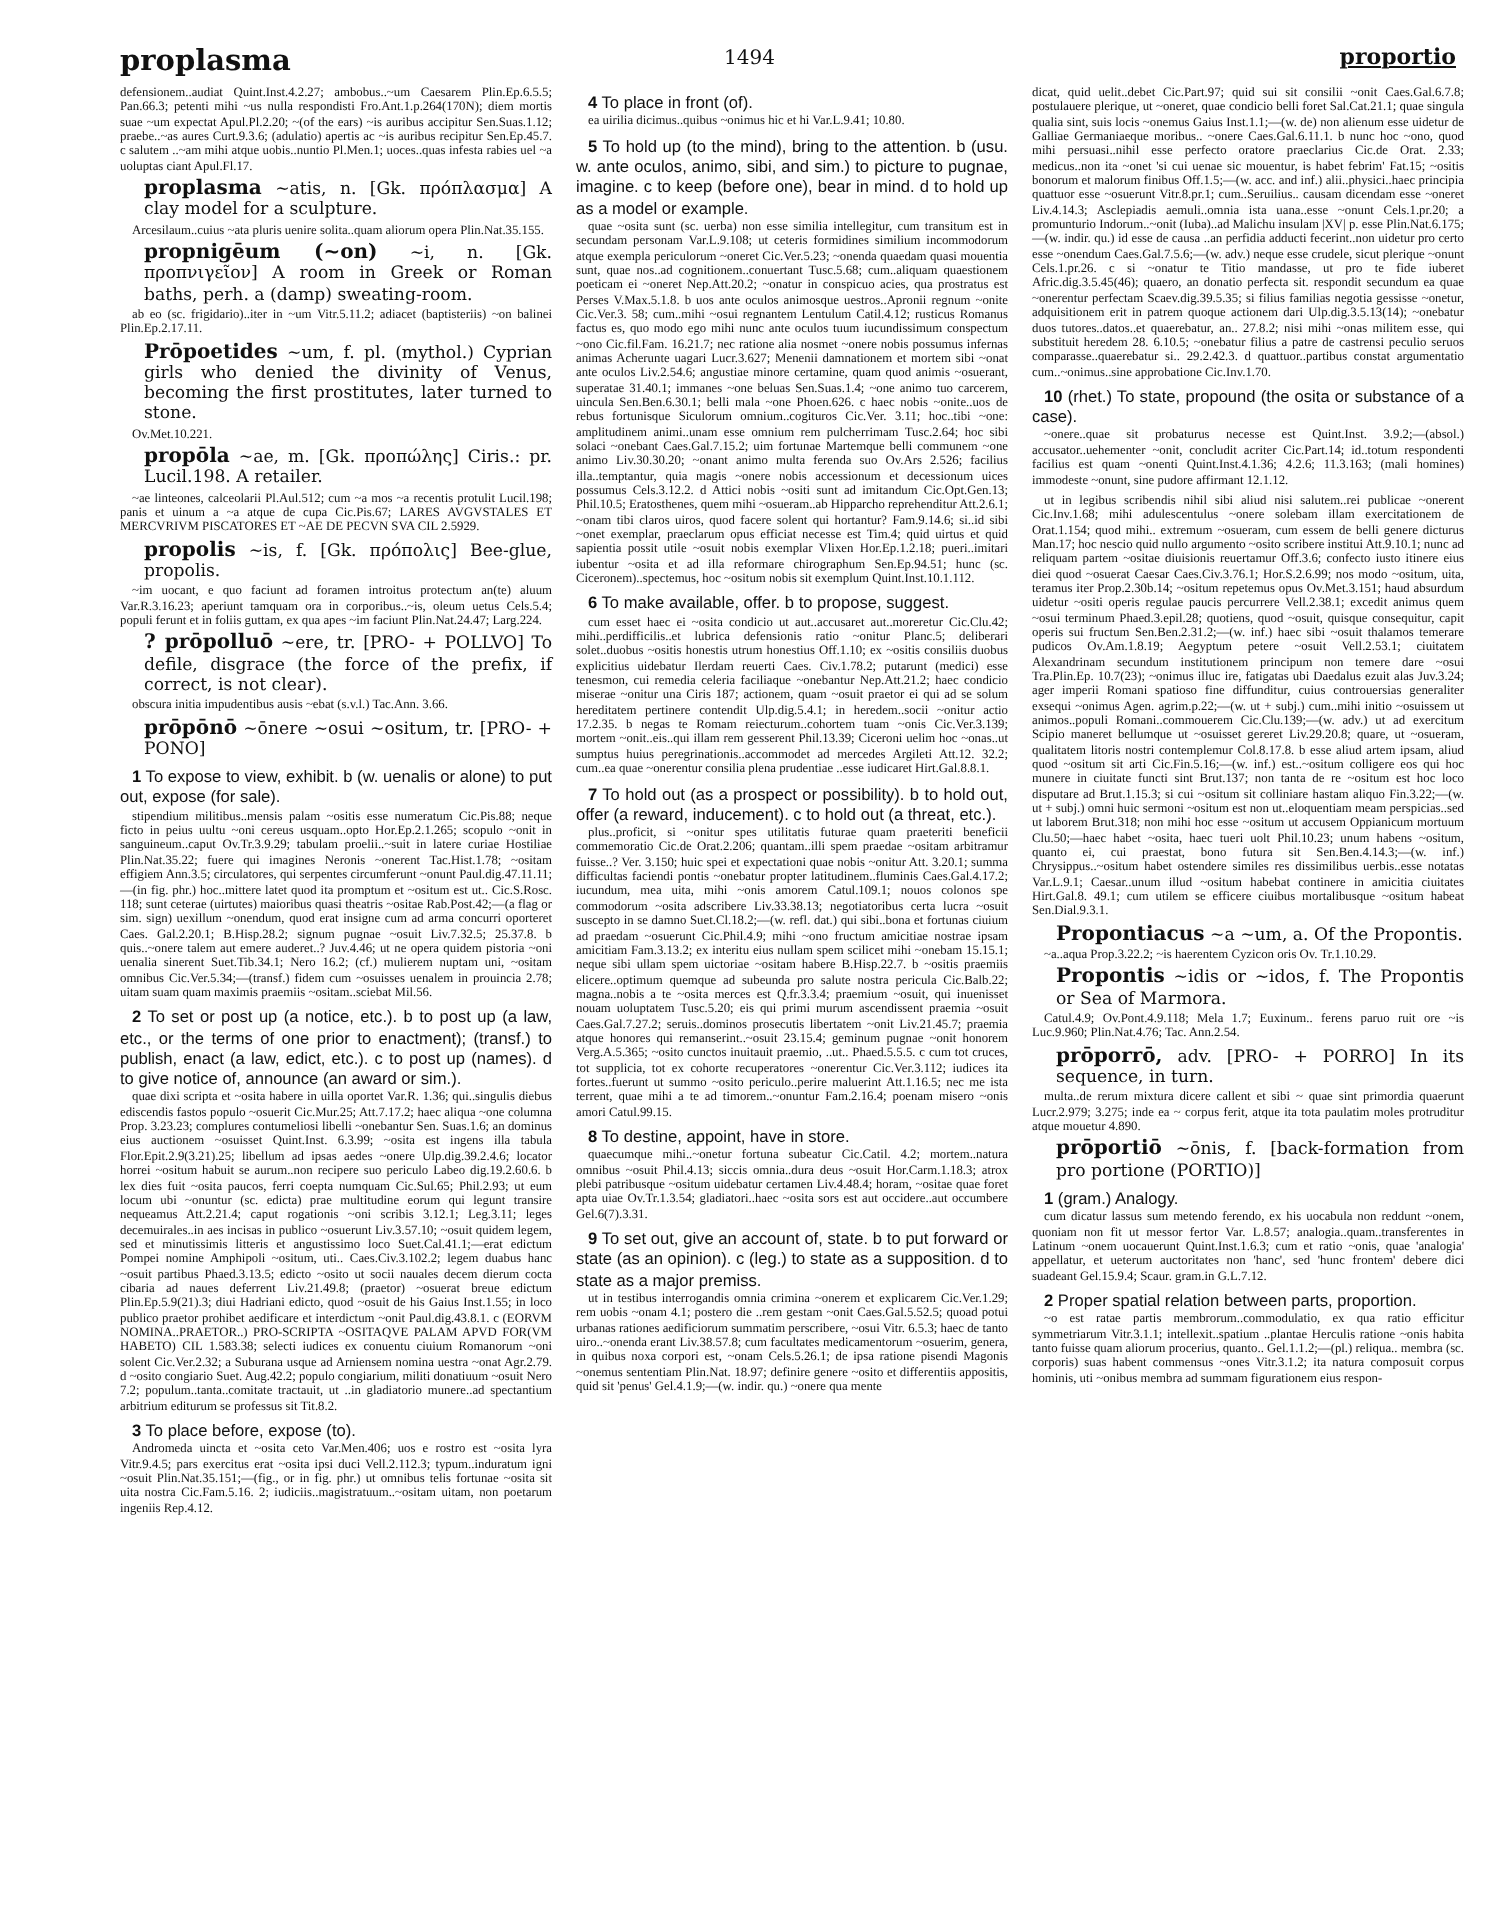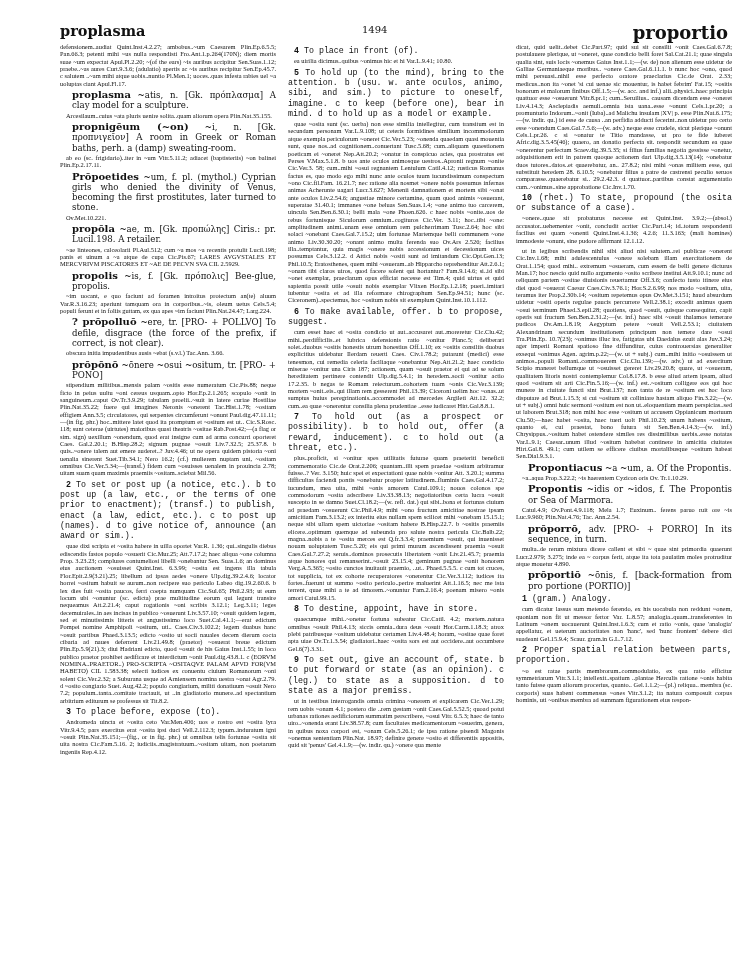--- a/index.html
+++ b/index.html
@@ -5,38 +5,38 @@
   html, body { margin: 0; padding: 0; background: #ffffff; }
   body {
     width: 750px; height: 963px; overflow: hidden; position: relative;
     font-family: "DejaVu Serif", "Liberation Serif", serif; color: #111;
   }
   .running-head {
     position: absolute; top: 20px; left: 0; width: 750px; height: 22px;
   }
   .guide-left { position: absolute; left: 60px; top: 2px; font-weight: bold; font-size: 14.5px; }
   .page-num { position: absolute; left: 362px; top: 4px; font-size: 10px; }
-  .guide-right { position: absolute; right: 22px; top: 2px; font-weight: bold; font-size: 18px; }
+  .guide-right { position: absolute; right: 22px; top: 2px; font-weight: bold; font-size: 11px; text-decoration: underline; }
   .columns {
     position: absolute; top: 43px; left: 60px; width: 672px;
     display: flex; gap: 12px;
   }
   .col { width: 216px; flex: none; }
   .para-cit {
     font-family: "Liberation Serif", serif; font-size: 6.4px; line-height: 7.35px;
     text-align: justify; margin: 0 0 3px 0; text-indent: 6px;
   }
   .para-cit.noindent { text-indent: 0; }
   .entry-head {
     font-family: "DejaVu Serif", serif; font-size: 8.6px; line-height: 10.3px;
     margin: 3px 0 1px 12px; text-align: justify;
   }
   .hw { font-weight: bold; font-size: 10px; }
   .sense {
-    font-family: Liberation Mono, monospace; font-size: 8.3px; line-height: 10.3px;
+    font-family: Liberation Sans, sans-serif; font-size: 8.3px; line-height: 10.3px;
     margin: 3px 0 1px 0; text-indent: 6px; text-align: justify;
   }
   .snum { font-weight: bold; }
 </style>
 </head>
 <body>
 
 <div class="running-head">
   <span class="guide-left">proplasma</span>
   <span class="page-num">1494</span>
@@ -61,34 +61,35 @@
     <p class="para-cit">~ae linteones, calceolarii Pl.Aul.512; cum ~a mos ~a recentis protulit Lucil.198; panis et uinum a ~a atque de cupa Cic.Pis.67; LARES AVGVSTALES ET MERCVRIVM PISCATORES ET ~AE DE PECVN SVA CIL 2.5929.</p>
 
     <div class="entry-head"><span class="hw">propolis</span><span> ~is, f. [Gk. πρόπολις] Bee-glue, propolis.</span></div>
     <p class="para-cit">~im uocant, e quo faciunt ad foramen introitus protectum an(te) aluum Var.R.3.16.23; aperiunt tamquam ora in corporibus..~is, oleum uetus Cels.5.4; populi ferunt et in foliis guttam, ex qua apes ~im faciunt Plin.Nat.24.47; Larg.224.</p>
 
     <div class="entry-head"><span class="hw">? prōpolluō</span><span> ~ere, tr. [PRO- + POLLVO] To defile, disgrace (the force of the prefix, if correct, is not clear).</span></div>
     <p class="para-cit">obscura initia impudentibus ausis ~ebat (s.v.l.) Tac.Ann. 3.66.</p>
 
     <div class="entry-head"><span class="hw">prōpōnō</span><span> ~ōnere ~osui ~ositum, tr. [PRO- + PONO]</span></div>
 
+    <div class="sense"><span class="snum">1</span><span> To expose to view, exhibit. b (w. uenalis or alone) to put out, expose (for sale).</span></div>
     <p class="para-cit">stipendium militibus..mensis palam ~ositis esse numeratum Cic.Pis.88; neque ficto in peius uultu ~oni cereus usquam..opto Hor.Ep.2.1.265; scopulo ~onit in sanguineum..caput Ov.Tr.3.9.29; tabulam proelii..~suit in latere curiae Hostiliae Plin.Nat.35.22; fuere qui imagines Neronis ~onerent Tac.Hist.1.78; ~ositam effigiem Ann.3.5; circulatores, qui serpentes circumferunt ~onunt Paul.dig.47.11.11;—(in fig. phr.) hoc..mittere latet quod ita promptum et ~ositum est ut.. Cic.S.Rosc. 118; sunt ceterae (uirtutes) maioribus quasi theatris ~ositae Rab.Post.42;—(a flag or sim. sign) uexillum ~onendum, quod erat insigne cum ad arma concurri oporteret Caes. Gal.2.20.1; B.Hisp.28.2; signum pugnae ~osuit Liv.7.32.5; 25.37.8. b quis..~onere talem aut emere auderet..? Juv.4.46; ut ne opera quidem pistoria ~oni uenalia sinerent Suet.Tib.34.1; Nero 16.2; (cf.) mulierem nuptam uni, ~ositam omnibus Cic.Ver.5.34;—(transf.) fidem cum ~osuisses uenalem in prouincia 2.78; uitam suam quam maximis praemiis ~ositam..sciebat Mil.56.</p>
 
     <div class="sense"><span class="snum">2</span><span> To set or post up (a notice, etc.). b to post up (a law, etc., or the terms of one prior to enactment); (transf.) to publish, enact (a law, edict, etc.). c to post up (names). d to give notice of, announce (an award or sim.).</span></div>
     <p class="para-cit">quae dixi scripta et ~osita habere in uilla oportet Var.R. 1.36; qui..singulis diebus ediscendis fastos populo ~osuerit Cic.Mur.25; Att.7.17.2; haec aliqua ~one columna Prop. 3.23.23; complures contumeliosi libelli ~onebantur Sen. Suas.1.6; an dominus eius auctionem ~osuisset Quint.Inst. 6.3.99; ~osita est ingens illa tabula Flor.Epit.2.9(3.21).25; libellum ad ipsas aedes ~onere Ulp.dig.39.2.4.6; locator horrei ~ositum habuit se aurum..non recipere suo periculo Labeo dig.19.2.60.6. b lex dies fuit ~osita paucos, ferri coepta numquam Cic.Sul.65; Phil.2.93; ut eum locum ubi ~onuntur (sc. edicta) prae multitudine eorum qui legunt transire nequeamus Att.2.21.4; caput rogationis ~oni scribis 3.12.1; Leg.3.11; leges decemuirales..in aes incisas in publico ~osuerunt Liv.3.57.10; ~osuit quidem legem, sed et minutissimis litteris et angustissimo loco Suet.Cal.41.1;—erat edictum Pompei nomine Amphipoli ~ositum, uti.. Caes.Civ.3.102.2; legem duabus hanc ~osuit partibus Phaed.3.13.5; edicto ~osito ut socii nauales decem dierum cocta cibaria ad naues deferrent Liv.21.49.8; (praetor) ~osuerat breue edictum Plin.Ep.5.9(21).3; diui Hadriani edicto, quod ~osuit de his Gaius Inst.1.55; in loco publico praetor prohibet aedificare et interdictum ~onit Paul.dig.43.8.1. c (EORVM NOMINA..PRAETOR..) PRO-SCRIPTA ~OSITAQVE PALAM APVD FOR(VM HABETO) CIL 1.583.38; selecti iudices ex conuentu ciuium Romanorum ~oni solent Cic.Ver.2.32; a Suburana usque ad Arniensem nomina uestra ~onat Agr.2.79. d ~osito congiario Suet. Aug.42.2; populo congiarium, militi donatiuum ~osuit Nero 7.2; populum..tanta..comitate tractauit, ut ..in gladiatorio munere..ad spectantium arbitrium editurum se professus sit Tit.8.2.</p>
 
     <div class="sense"><span class="snum">3</span><span> To place before, expose (to).</span></div>
     <p class="para-cit">Andromeda uincta et ~osita ceto Var.Men.406; uos e rostro est ~osita lyra Vitr.9.4.5; pars exercitus erat ~osita ipsi duci Vell.2.112.3; typum..induratum igni ~osuit Plin.Nat.35.151;—(fig., or in fig. phr.) ut omnibus telis fortunae ~osita sit uita nostra Cic.Fam.5.16. 2; iudiciis..magistratuum..~ositam uitam, non poetarum ingeniis Rep.4.12.</p>
   </div>
 
   <div class="col">
     <div class="sense"><span class="snum">4</span><span> To place in front (of).</span></div>
     <p class="para-cit">ea uirilia dicimus..quibus ~onimus hic et hi Var.L.9.41; 10.80.</p>
 
-    <div class="sense"><span class="snum">5</span><span> To hold up (to the mind), bring to the attention. b (usu. w. ante oculos, animo, sibi, and sim.) to picture to oneself, imagine. c to keep (before one), bear in mind. d to hold up as a model or example.</span></div>
+    <div class="sense"><span class="snum">5</span><span> To hold up (to the mind), bring to the attention. b (usu. w. ante oculos, animo, sibi, and sim.) to picture to pugnae, imagine. c to keep (before one), bear in mind. d to hold up as a model or example.</span></div>
     <p class="para-cit">quae ~osita sunt (sc. uerba) non esse similia intellegitur, cum transitum est in secundam personam Var.L.9.108; ut ceteris formidines similium incommodorum atque exempla periculorum ~oneret Cic.Ver.5.23; ~onenda quaedam quasi mouentia sunt, quae nos..ad cognitionem..conuertant Tusc.5.68; cum..aliquam quaestionem poeticam ei ~oneret Nep.Att.20.2; ~onatur in conspicuo acies, qua prostratus est Perses V.Max.5.1.8. b uos ante oculos animosque uestros..Apronii regnum ~onite Cic.Ver.3. 58; cum..mihi ~osui regnantem Lentulum Catil.4.12; rusticus Romanus factus es, quo modo ego mihi nunc ante oculos tuum iucundissimum conspectum ~ono Cic.fil.Fam. 16.21.7; nec ratione alia nosmet ~onere nobis possumus infernas animas Acherunte uagari Lucr.3.627; Menenii damnationem et mortem sibi ~onat ante oculos Liv.2.54.6; angustiae minore certamine, quam quod animis ~osuerant, superatae 31.40.1; immanes ~one beluas Sen.Suas.1.4; ~one animo tuo carcerem, uincula Sen.Ben.6.30.1; belli mala ~one Phoen.626. c haec nobis ~onite..uos de rebus fortunisque Siculorum omnium..cogituros Cic.Ver. 3.11; hoc..tibi ~one: amplitudinem animi..unam esse omnium rem pulcherrimam Tusc.2.64; hoc sibi solaci ~onebant Caes.Gal.7.15.2; uim fortunae Martemque belli communem ~one animo Liv.30.30.20; ~onant animo multa ferenda suo Ov.Ars 2.526; facilius illa..temptantur, quia magis ~onere nobis accessionum et decessionum uices possumus Cels.3.12.2. d Attici nobis ~ositi sunt ad imitandum Cic.Opt.Gen.13; Phil.10.5; Eratosthenes, quem mihi ~osueram..ab Hipparcho reprehenditur Att.2.6.1; ~onam tibi claros uiros, quod facere solent qui hortantur? Fam.9.14.6; si..id sibi ~onet exemplar, praeclarum opus efficiat necesse est Tim.4; quid uirtus et quid sapientia possit utile ~osuit nobis exemplar Vlixen Hor.Ep.1.2.18; pueri..imitari iubentur ~osita et ad illa reformare chirographum Sen.Ep.94.51; hunc (sc. Ciceronem)..spectemus, hoc ~ositum nobis sit exemplum Quint.Inst.10.1.112.</p>
 
     <div class="sense"><span class="snum">6</span><span> To make available, offer. b to propose, suggest.</span></div>
     <p class="para-cit">cum esset haec ei ~osita condicio ut aut..accusaret aut..moreretur Cic.Clu.42; mihi..perdifficilis..et lubrica defensionis ratio ~onitur Planc.5; deliberari solet..duobus ~ositis honestis utrum honestius Off.1.10; ex ~ositis consiliis duobus explicitius uidebatur Ilerdam reuerti Caes. Civ.1.78.2; putarunt (medici) esse tenesmon, cui remedia celeria faciliaque ~onebantur Nep.Att.21.2; haec condicio miserae ~onitur una Ciris 187; actionem, quam ~osuit praetor ei qui ad se solum hereditatem pertinere contendit Ulp.dig.5.4.1; in heredem..socii ~onitur actio 17.2.35. b negas te Romam reiecturum..cohortem tuam ~onis Cic.Ver.3.139; mortem ~onit..eis..qui illam rem gesserent Phil.13.39; Ciceroni uelim hoc ~onas..ut sumptus huius peregrinationis..accommodet ad mercedes Argileti Att.12. 32.2; cum..ea quae ~onerentur consilia plena prudentiae ..esse iudicaret Hirt.Gal.8.8.1.</p>
 
     <div class="sense"><span class="snum">7</span><span> To hold out (as a prospect or possibility). b to hold out, offer (a reward, inducement). c to hold out (a threat, etc.).</span></div>
     <p class="para-cit">plus..proficit, si ~onitur spes utilitatis futurae quam praeteriti beneficii commemoratio Cic.de Orat.2.206; quantam..illi spem praedae ~ositam arbitramur fuisse..? Ver. 3.150; huic spei et expectationi quae nobis ~onitur Att. 3.20.1; summa difficultas faciendi pontis ~onebatur propter latitudinem..fluminis Caes.Gal.4.17.2; iucundum, mea uita, mihi ~onis amorem Catul.109.1; nouos colonos spe commodorum ~osita adscribere Liv.33.38.13; negotiatoribus certa lucra ~osuit suscepto in se damno Suet.Cl.18.2;—(w. refl. dat.) qui sibi..bona et fortunas ciuium ad praedam ~osuerunt Cic.Phil.4.9; mihi ~ono fructum amicitiae nostrae ipsam amicitiam Fam.3.13.2; ex interitu eius nullam spem scilicet mihi ~onebam 15.15.1; neque sibi ullam spem uictoriae ~ositam habere B.Hisp.22.7. b ~ositis praemiis elicere..optimum quemque ad subeunda pro salute nostra pericula Cic.Balb.22; magna..nobis a te ~osita merces est Q.fr.3.3.4; praemium ~osuit, qui inuenisset nouam uoluptatem Tusc.5.20; eis qui primi murum ascendissent praemia ~osuit Caes.Gal.7.27.2; seruis..dominos prosecutis libertatem ~onit Liv.21.45.7; praemia atque honores qui remanserint..~osuit 23.15.4; geminum pugnae ~onit honorem Verg.A.5.365; ~osito cunctos inuitauit praemio, ..ut.. Phaed.5.5.5. c cum tot cruces, tot supplicia, tot ex cohorte recuperatores ~onerentur Cic.Ver.3.112; iudices ita fortes..fuerunt ut summo ~osito periculo..perire maluerint Att.1.16.5; nec me ista terrent, quae mihi a te ad timorem..~onuntur Fam.2.16.4; poenam misero ~onis amori Catul.99.15.</p>
 
     <div class="sense"><span class="snum">8</span><span> To destine, appoint, have in store.</span></div>
     <p class="para-cit">quaecumque mihi..~onetur fortuna subeatur Cic.Catil. 4.2; mortem..natura omnibus ~osuit Phil.4.13; siccis omnia..dura deus ~osuit Hor.Carm.1.18.3; atrox plebi patribusque ~ositum uidebatur certamen Liv.4.48.4; horam, ~ositae quae foret apta uiae Ov.Tr.1.3.54; gladiatori..haec ~osita sors est aut occidere..aut occumbere Gel.6(7).3.31.</p>

